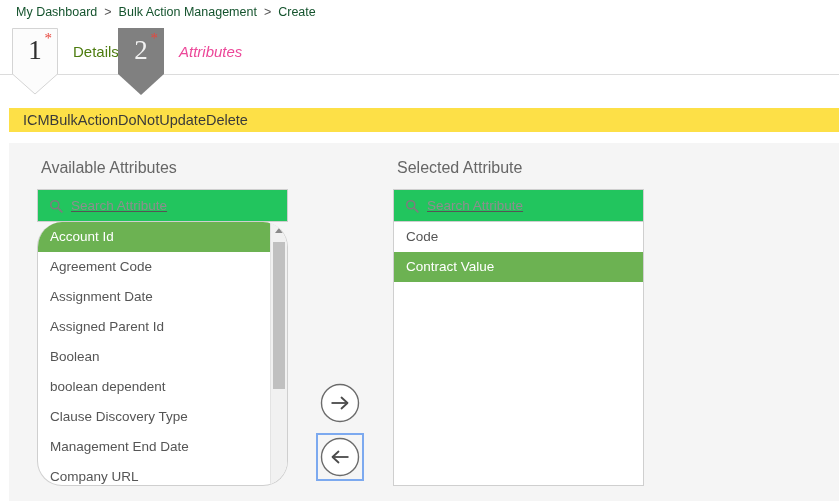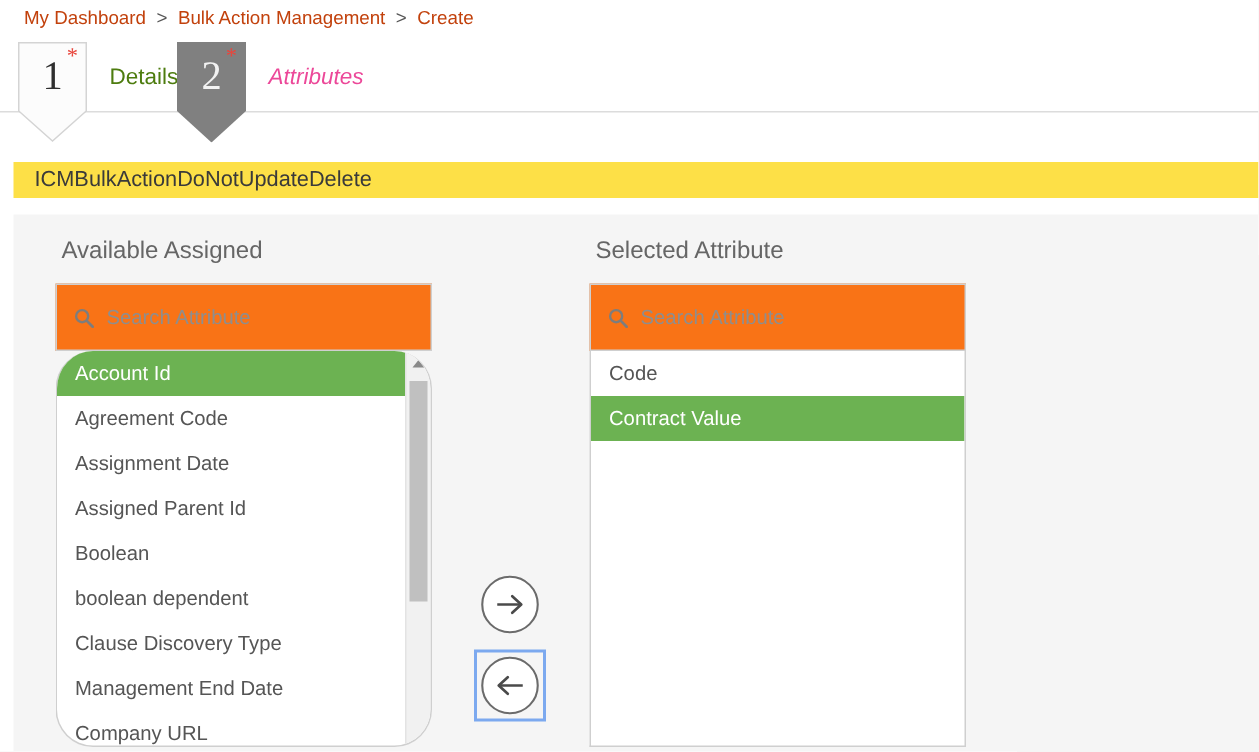--- a/index.html
+++ b/index.html
@@ -23,21 +23,21 @@
     left: 16px;
     top: 3px;
     height: 18px;
     display: flex;
     align-items: center;
     font-size: 12.5px;
     color: #3b3b3b;
     white-space: nowrap;
   }
   .breadcrumb .crumb {
-    color: #c2410c;
+    color: #14532d;
   }
   .breadcrumb .sep {
     color: #555;
     margin: 0 7px;
   }
 
   
   .steps {
     position: absolute;
     left: 0;
@@ -143,26 +143,27 @@
 
   .col-heading {
     font-size: 16px;
     color: #666666;
     margin: 16px 0 12px 4px;
     white-space: nowrap;
   }
 
   .search-box {
     position: relative;
-    height: 45px;
-    background: #f97316;
+    height: 33px;
+    background: #22c55e;
     border: 1px solid #cfcfcf;
     box-sizing: border-box;
     display: flex;
     align-items: center;
+    text-decoration: underline;
   }
   .search-icon {
     margin-left: 11px;
     width: 14px;
     height: 14px;
     flex: none;
     display: block;
   }
   .search-input {
     border: none;
@@ -318,21 +319,21 @@
   </div>
 </div>
 
 <div class="title-band">
   <span class="title-text">ICMBulkActionDoNotUpdateDelete</span>
 </div>
 
 <div class="panel">
 
   <div class="col col-left">
-    <div class="col-heading">Available Assigned</div>
+    <div class="col-heading">Available Attributes</div>
 
     <div class="search-box">
       <svg class="search-icon" viewBox="0 0 16 16" xmlns="http://www.w3.org/2000/svg">
         <circle cx="6.6" cy="6.6" r="4.6" fill="none" stroke="#7d7d7d" stroke-width="1.8"></circle>
         <line x1="10.2" y1="10.2" x2="14.6" y2="14.6" stroke="#7d7d7d" stroke-width="2.1" stroke-linecap="round"></line>
       </svg>
       <input class="search-input" type="text" placeholder="Search Attribute" style="">
     </div>
 
     <div class="list-box list-left">

